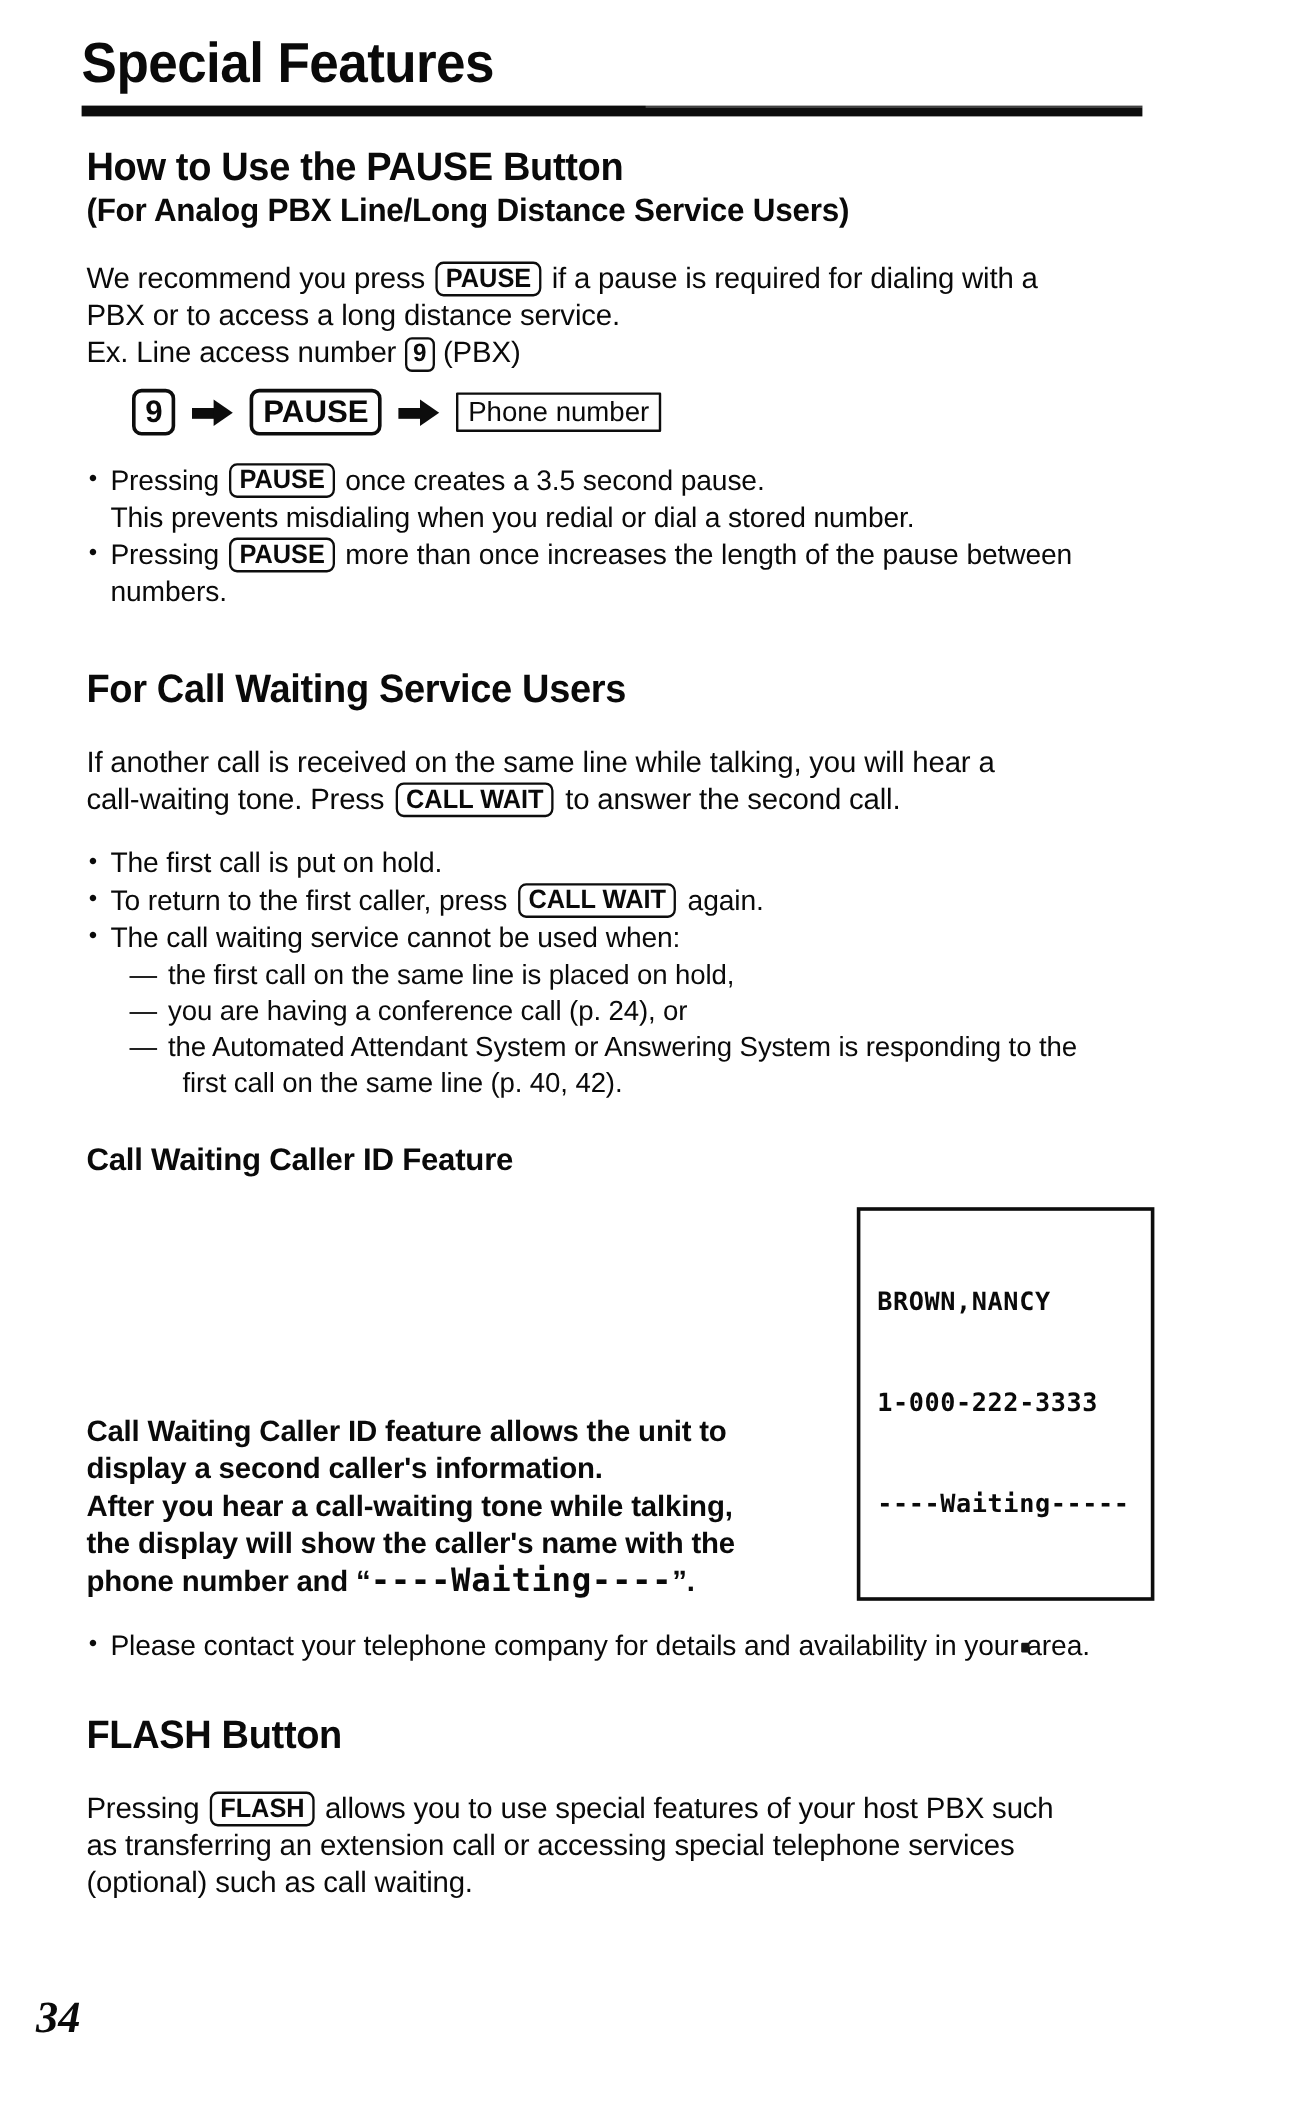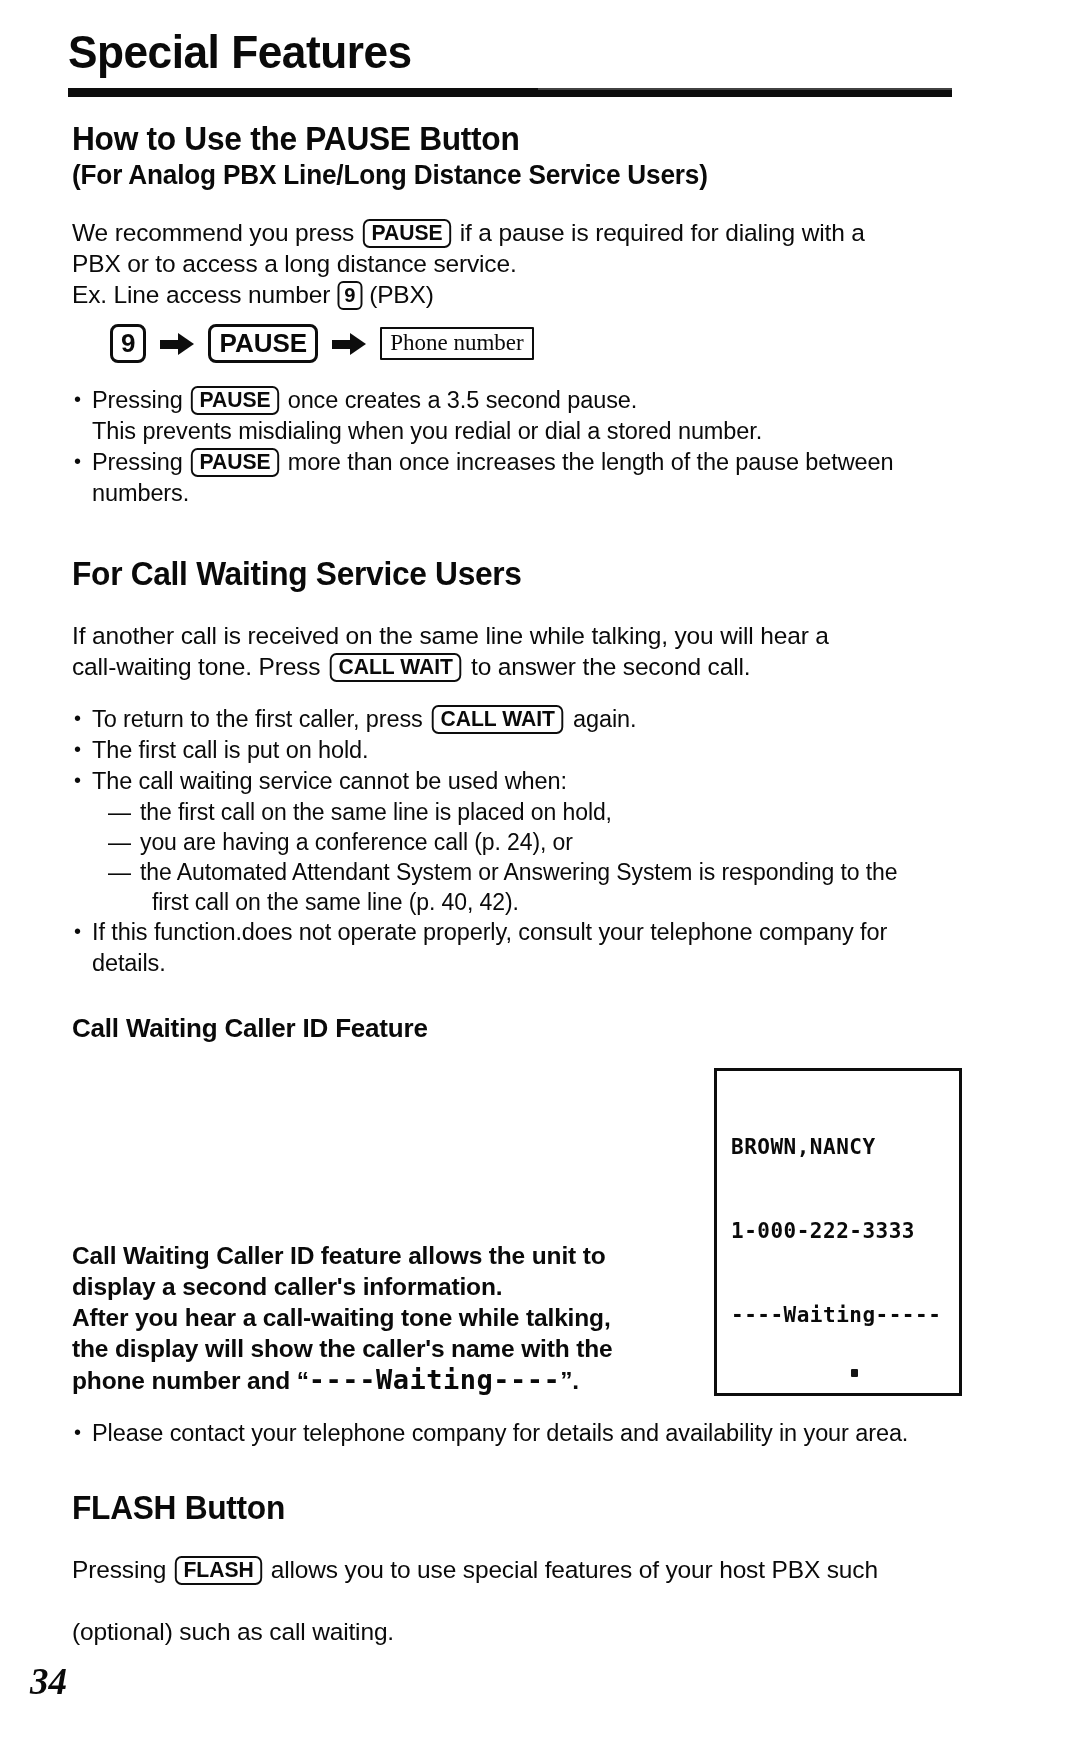--- a/index.html
+++ b/index.html
@@ -125,21 +125,20 @@
   .boxlabel {
     display: inline-block;
     border: 2.5px solid #0d0d0d;
     border-radius: 1px;
     padding: 1px 8px 2px 8px;
     font-size: 23px;
     line-height: 26px;
     font-weight: normal;
     white-space: nowrap;
     vertical-align: 1px;
-    font-family: Liberation Serif, serif;
   }
 
   
   .keyseq {
     display: flex;
     align-items: center;
     gap: 0px;
     padding-left: 38px;
   }
   .keyseq .kc-big {
@@ -317,35 +316,31 @@
 
     <h2 class="sec">For Call Waiting Service Users</h2>
 
     <div class="sp-26"></div>
 
     <p class="body"><span>If another call is received on the same line while talking, you will hear a</span><br><span>call-waiting tone. Press </span><span class="keycap">CALL WAIT</span><span> to answer the second call.</span></p>
 
     <div class="sp-22"></div>
 
     <ul class="bul">
+      <li>The first call is put on hold.</li>
       <li><span>To return to the first caller, press </span><span class="keycap">CALL WAIT</span><span> again.</span></li>
-      <li>The first call is put on hold.</li>
       <li>The call waiting service cannot be used when:</li>
     </ul>
 
     <ul class="dash">
       <li>the first call on the same line is placed on hold,</li>
       <li>you are having a conference call (p. 24), or</li>
       <li><span>the Automated Attendant System or Answering System is responding to the</span><span class="wrap2">first call on the same line (p. 40, 42).</span></li>
     </ul>
 
-    <ul class="bul">
-      <li><span>If this function.does not operate properly, consult your telephone company for</span></li>
-      <li class="cont">details.</li>
-    </ul>
 
     <div class="sp-34"></div>
 
     <h4 class="minor">Call Waiting Caller ID Feature</h4>
 
     <div class="sp-18"></div>
 
     <div class="cid-row">
       <div class="cid-left">
         <p class="body"><span>Call Waiting Caller ID feature allows the unit to</span><br><span>display a second caller's information.</span><br><span>After you hear a call-waiting tone while talking,</span><br><span>the display will show the caller's name with the</span><br><span>phone number and “</span><span class="mono">----Waiting----</span><span>”.</span></p>
@@ -363,21 +358,21 @@
     <ul class="bul">
       <li>Please contact your telephone company for details and availability in your area.</li>
     </ul>
 
     <div class="sp-40"></div>
 
     <h2 class="sec">FLASH Button</h2>
 
     <div class="sp-26"></div>
 
-    <p class="body"><span>Pressing </span><span class="keycap">FLASH</span><span> allows you to use special features of your host PBX such</span><br><br><span>(optional) such as call waiting.</span></p>
+    <p class="body"><span>Pressing </span><span class="keycap">FLASH</span><span> allows you to use special features of your host PBX such</span><br><span>as transferring an extension call or accessing special telephone services</span><br><span>(optional) such as call waiting.</span></p>
 
     <div class="sp-22"></div>
 
 
   </div>
 
   <div class="scan-dot"></div>
 
   <div class="page-num">34</div>
 

